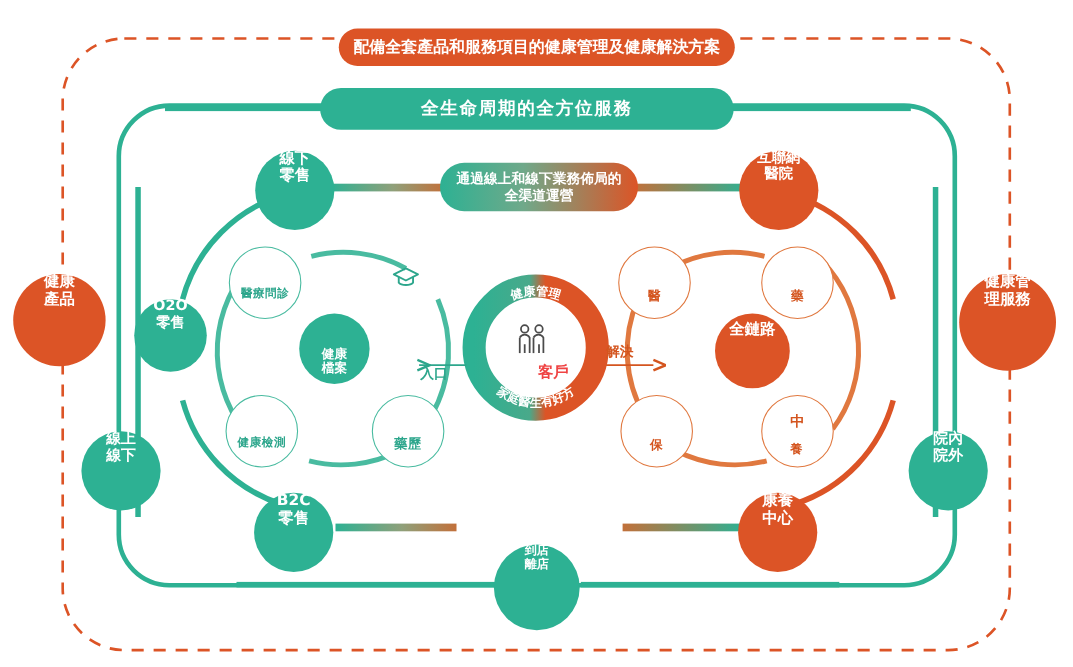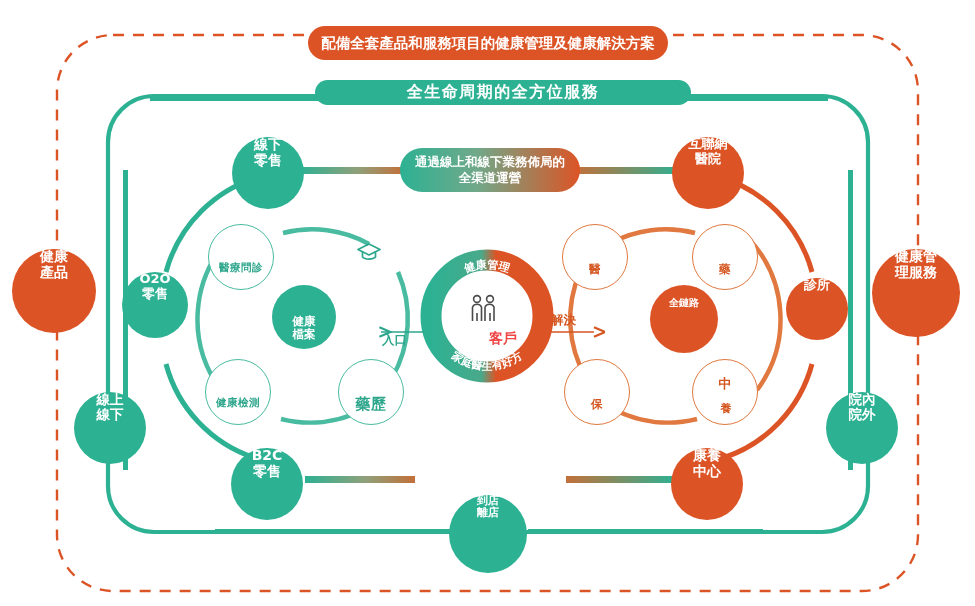--- a/index.html
+++ b/index.html
@@ -4,21 +4,21 @@
 <style>
   html,body{margin:0;padding:0;background:#fff;}
   body{width:975px;height:606px;overflow:hidden;font-family:"Liberation Sans","DejaVu Sans",sans-serif;}
   #stage{position:relative;width:975px;height:606px;background:#ffffff;}
   #stage svg{position:absolute;left:0;top:0;}
   .lbl{position:absolute;pointer-events:none;}
   .node{position:absolute;border-radius:50%;display:flex;flex-direction:column;align-items:center;text-align:center;color:#fff;font-weight:bold;line-height:1.12;}
   .node span{display:block;}
   .teal{background:#2DB193;}
   .orange{background:#DC5426;}
-  .ring-node{position:absolute;border-radius:50%;display:flex;flex-direction:column;align-items:center;justify-content:center;text-align:right;background:#fff;line-height:1.1;}
+  .ring-node{position:absolute;border-radius:50%;display:flex;flex-direction:column;align-items:center;justify-content:center;text-align:left;background:#fff;line-height:1.1;}
   .ring-teal{border:1.6px solid #49BBA0;color:#2DA68C;}
   .ring-orange{border:1.6px solid #E0783F;color:#D4551F;}
   .ring-node .tx{display:block;font-weight:bold;letter-spacing:.5px;}
   .hub{position:absolute;border-radius:50%;display:flex;flex-direction:column;align-items:center;justify-content:center;text-align:center;color:#fff;font-weight:bold;line-height:1.15;}
   .banner{position:absolute;display:flex;align-items:center;justify-content:center;text-align:center;color:#fff;font-weight:bold;border-radius:24px;line-height:1.3;}
   .b-orange{background:#DC5426;}
   .b-teal{background:#2DB193;}
   .b-grad{background:linear-gradient(90deg,#2DB193 0%,#6FA98A 42%,#DC5426 100%);}
   .arrowlbl{position:absolute;font-weight:bold;}
   .at{color:#2DA68C;margin-top:20px;}
@@ -157,21 +157,21 @@
     </g>
 
     <g transform="translate(672,292)">
       <circle cx="12" cy="12" r="10" fill="none" stroke="#ffffff" stroke-width="2.2" stroke-dasharray="46 12" transform="rotate(40 12 12)"></circle>
       <circle cx="12" cy="12" r="5.5" fill="none" stroke="#ffffff" stroke-width="2.2" stroke-dasharray="24 9" transform="rotate(200 12 12)"></circle>
     </g>
   </svg>
 
   <div class="banner b-orange cjk" style="left:308px;top:26px;width:360px;height:34px;font-size:14.5px;">配備全套產品和服務項目的健康管理及健康解決方案</div>
 
-  <div class="banner b-teal cjk" style="left:315px;top:80px;width:376px;height:25px;font-size:16px;letter-spacing:1.5px;">全生命周期的全方位服務</div>
+  <div class="banner b-teal cjk" style="left:291px;top:80px;width:376px;height:38px;font-size:16px;letter-spacing:1.5px;">全生命周期的全方位服務</div>
 
   <div class="banner b-grad cjk" style="left:400px;top:148px;width:180px;height:44px;font-size:12.5px;padding:0 10px;box-sizing:border-box;">通過線上和線下業務佈局的全渠道運營</div>
 
   <div class="node orange cjk" style="left:12px;top:249px;width:84px;height:84px;font-size:14px;">
     <span>健康</span>
     <span>產品</span>
   </div>
 
   <div class="node orange cjk" style="left:872px;top:249px;width:88px;height:88px;font-size:14px;">
     <span>健康管</span>
@@ -181,23 +181,20 @@
   <div class="node teal cjk" style="left:122px;top:272px;width:66px;height:66px;font-size:13px;">
     <span>O2O</span>
     <span>零售</span>
   </div>
 
   <div class="node teal cjk" style="left:74px;top:392px;width:72px;height:72px;font-size:13.5px;">
     <span>線上</span>
     <span>線下</span>
   </div>
 
-  <div class="node orange cjk" style="left:786px;top:278px;width:62px;height:62px;font-size:13px;">
-    <span>診所</span>
-  </div>
 
   <div class="node teal cjk" style="left:826px;top:392px;width:72px;height:72px;font-size:13.5px;">
     <span>院內</span>
     <span>院外</span>
   </div>
 
   <div class="node teal cjk" style="left:232px;top:137px;width:72px;height:72px;font-size:14px;">
     <span>線下</span>
     <span>零售</span>
   </div>
@@ -232,26 +229,26 @@
   <div class="ring-node ring-teal cjk" style="left:208px;top:224px;width:66px;height:66px;padding-top:22px;box-sizing:border-box;">
     <span class="tx" style="font-size:10.5px;">醫療問診</span>
   </div>
 
 
   <div class="ring-node ring-teal cjk" style="left:205px;top:359px;width:66px;height:66px;padding-top:22px;box-sizing:border-box;">
     <span class="tx" style="font-size:10.5px;">健康檢測</span>
   </div>
 
   <div class="ring-node ring-teal cjk" style="left:338px;top:359px;width:66px;height:66px;padding-top:24px;box-sizing:border-box;">
-    <span class="tx" style="font-size:15px;">藥歷</span>
+    <span class="tx" style="font-size:12px;">藥歷</span>
   </div>
 
   <div class="arrowlbl at cjk" style="left:382px;top:312px;font-size:12.5px;">入口</div>
 
-  <div class="hub orange cjk" style="left:650px;top:285px;width:68px;height:68px;font-size:10px;padding-top:24px;box-sizing:border-box;gap:46px;">
+  <div class="hub orange cjk" style="left:650px;top:285px;width:68px;height:68px;font-size:14px;padding-top:24px;box-sizing:border-box;gap:46px;">
     <span>全鏈路</span>
     <span>健康需求</span>
   </div>
 
   <div class="ring-node ring-orange cjk" style="left:562px;top:224px;width:66px;height:66px;padding-top:24px;box-sizing:border-box;">
     <span class="tx" style="font-size:11.5px;">醫</span>
   </div>
 
   <div class="ring-node ring-orange cjk" style="left:692px;top:224px;width:66px;height:66px;padding-top:24px;box-sizing:border-box;">
     <span class="tx" style="font-size:11.5px;">藥</span>

